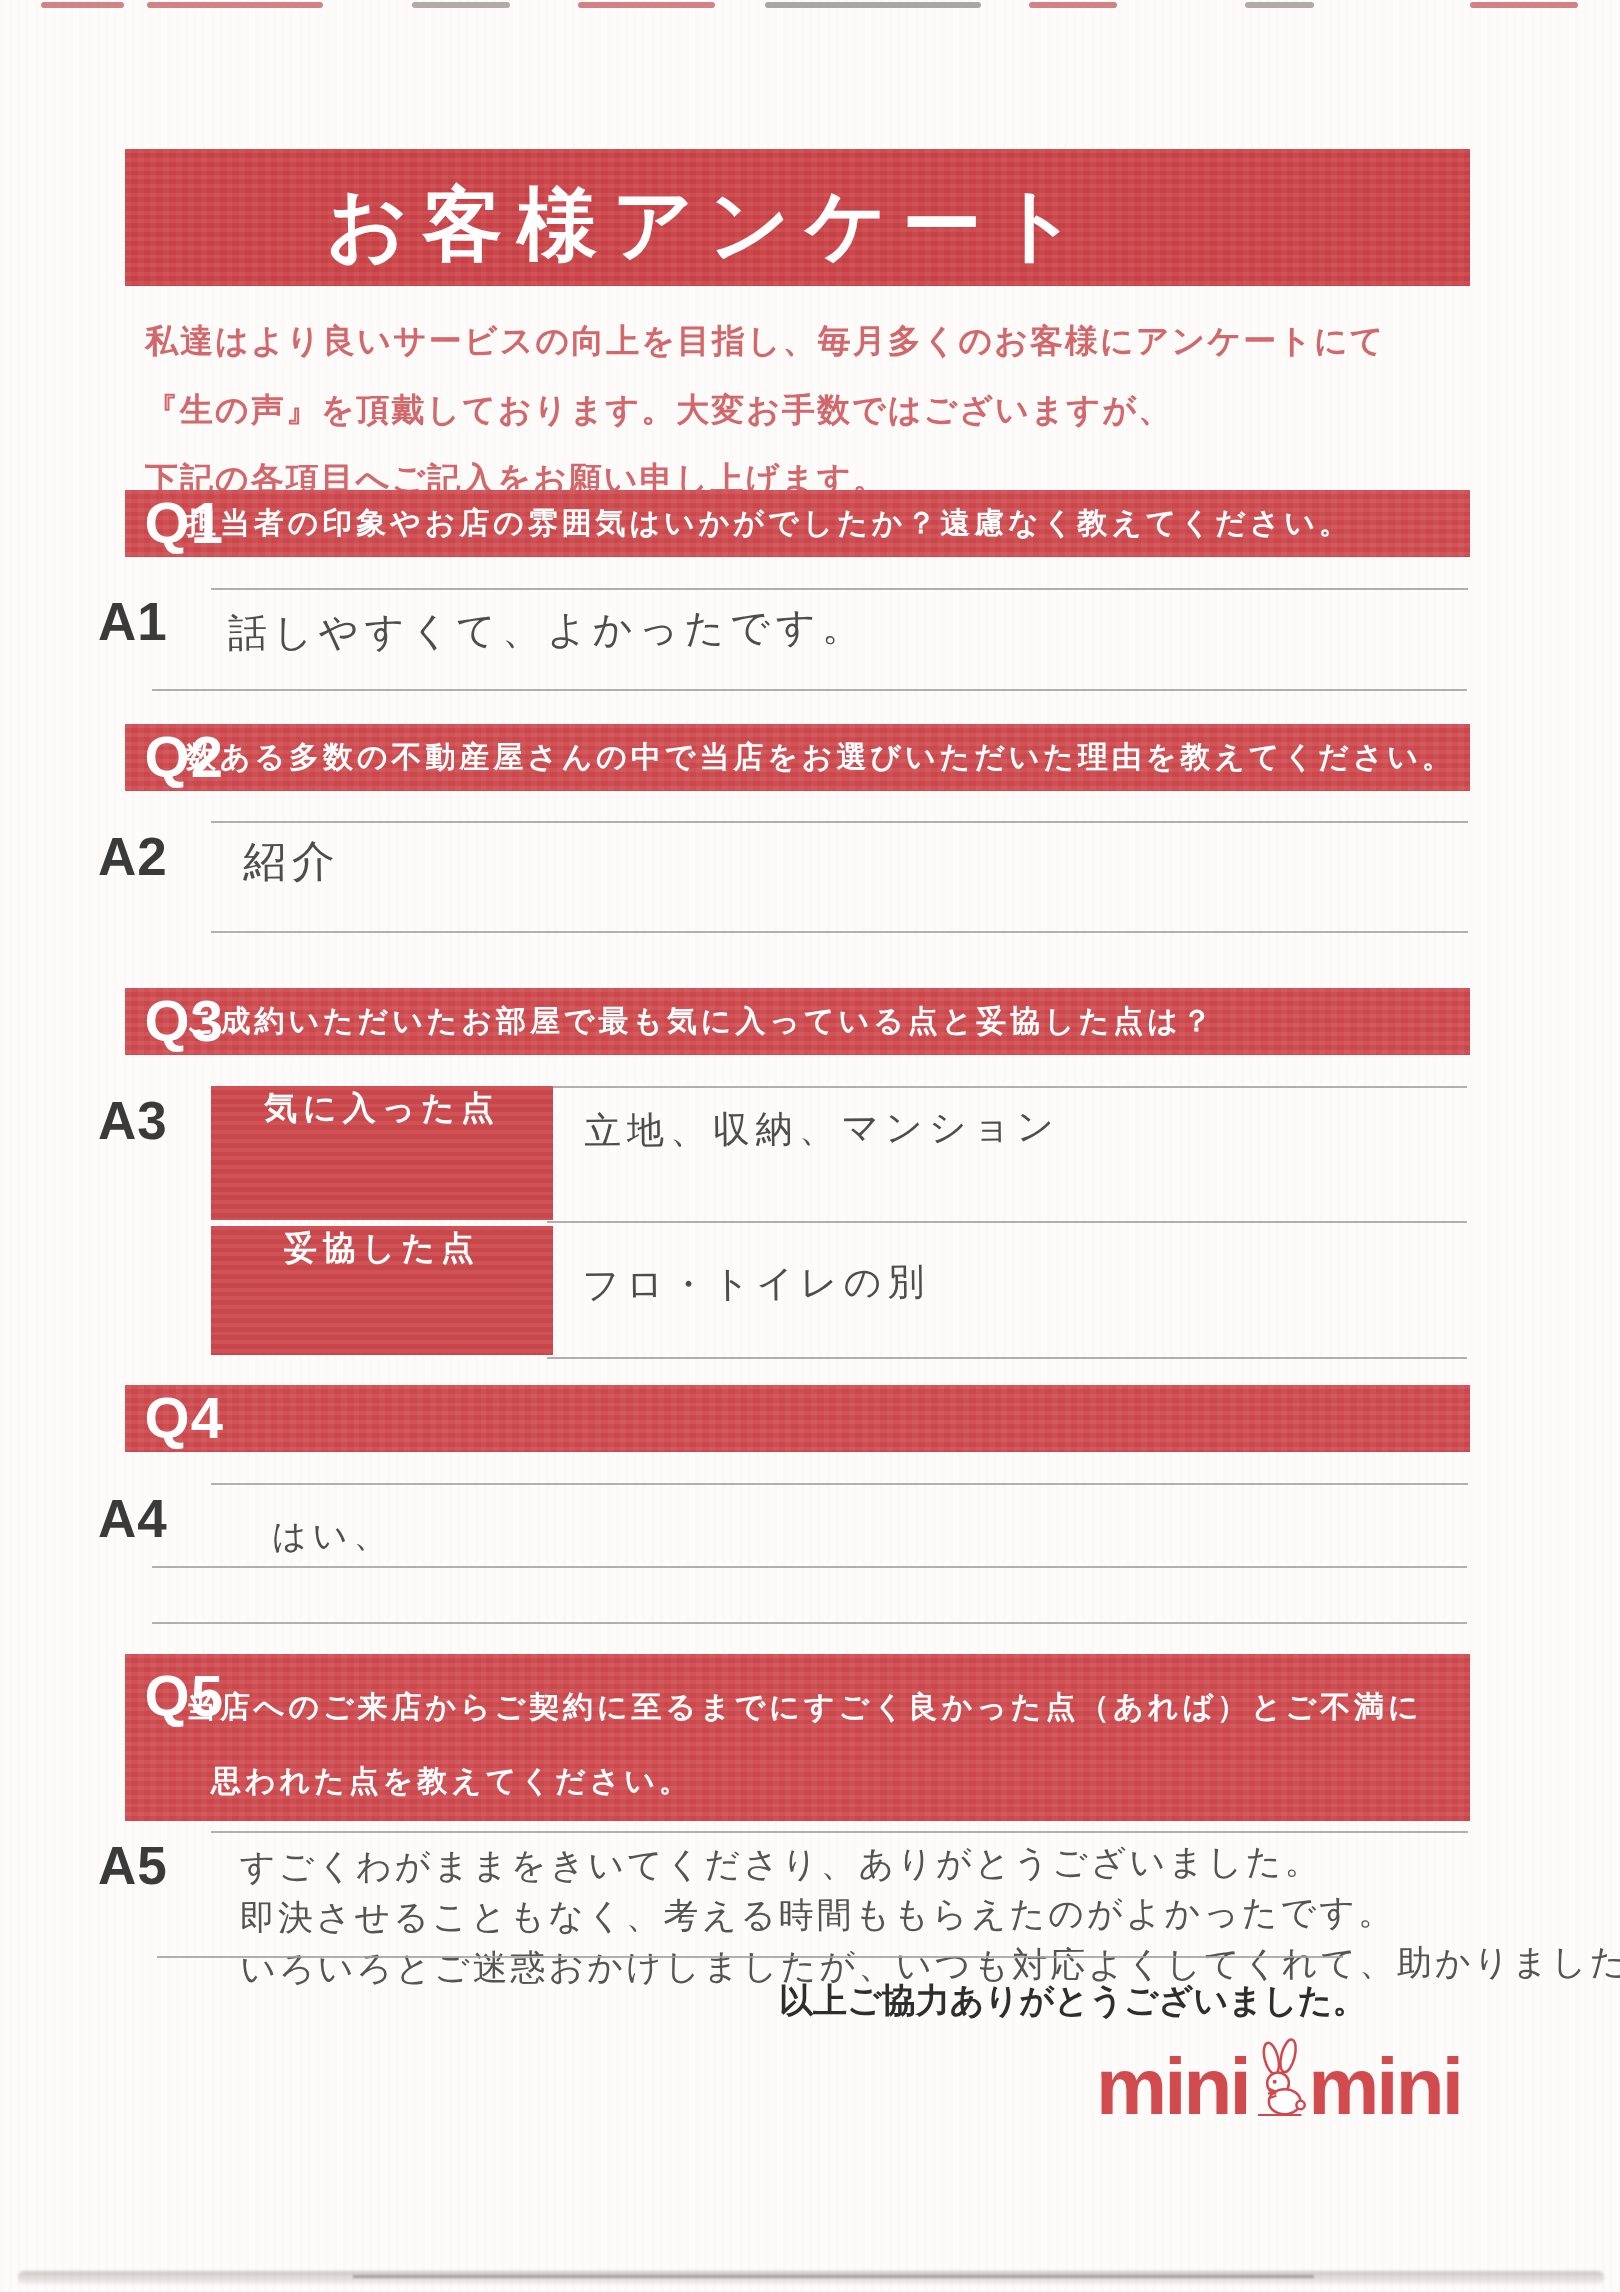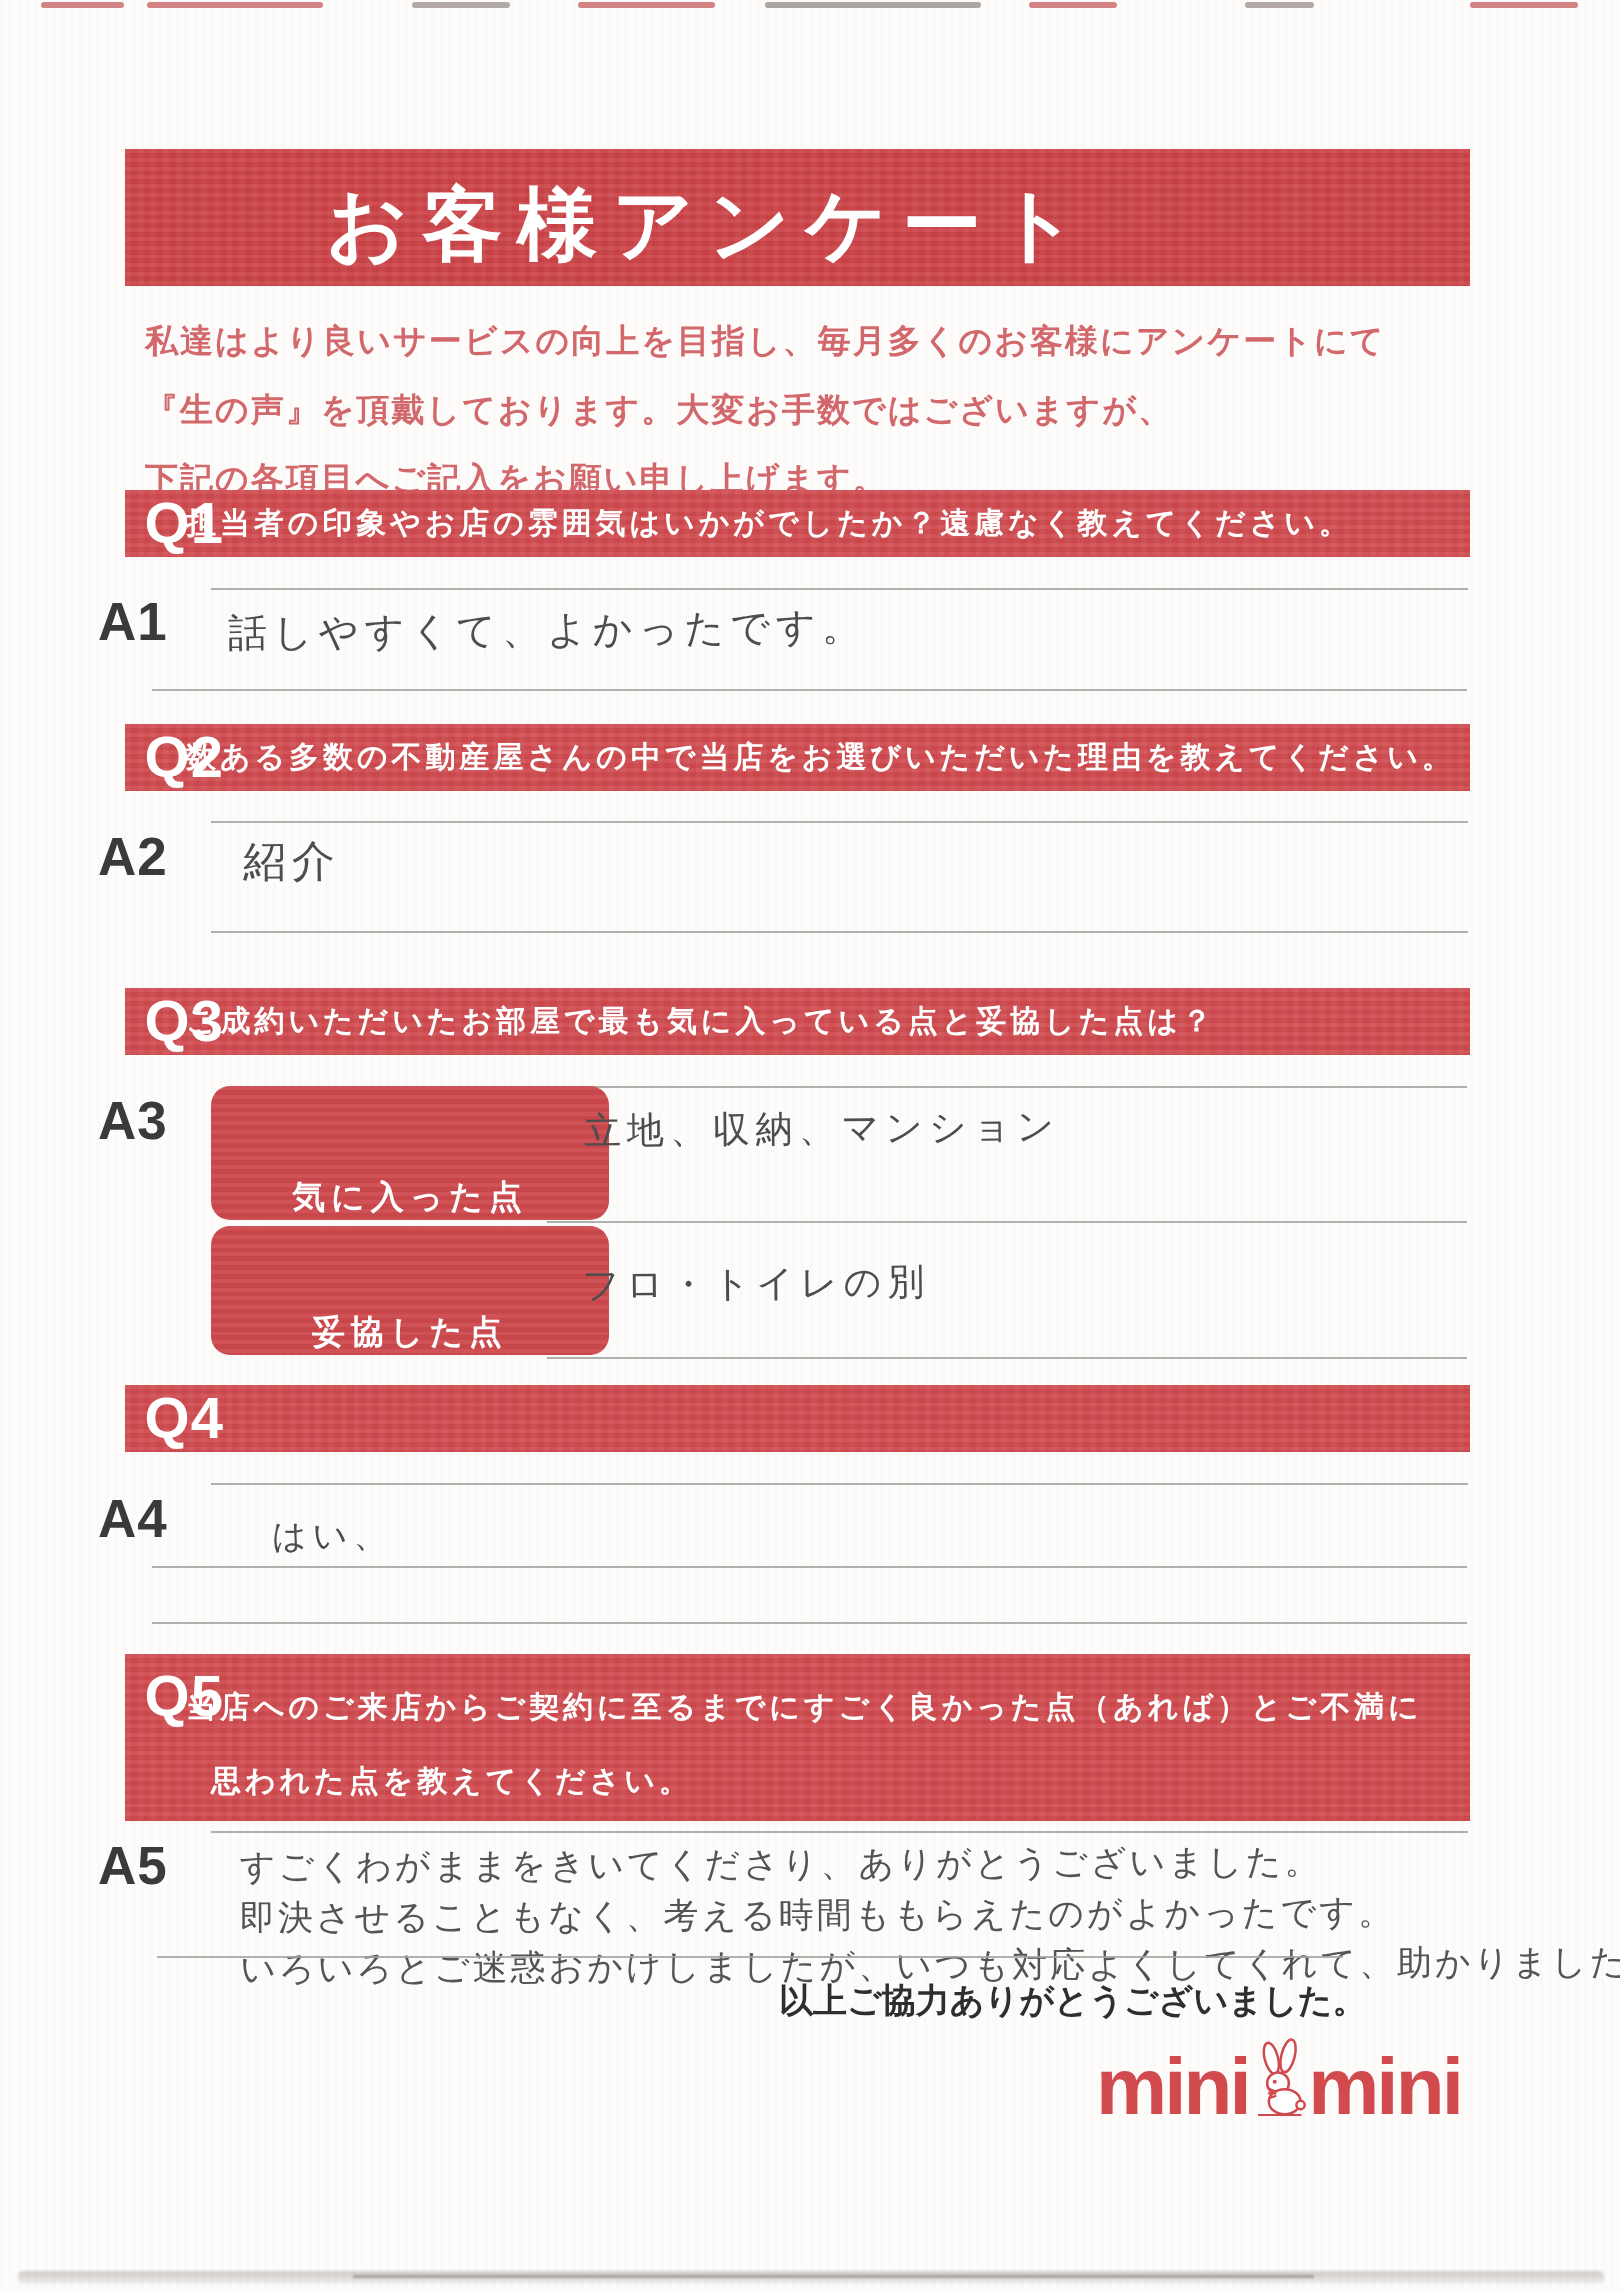--- a/index.html
+++ b/index.html
@@ -51,23 +51,23 @@
     transform:rotate(-0.6deg);white-space:nowrap;}
   .hw-a1{left:228px;top:603px;}
   .hw-a2{left:243px;top:833px;font-size:43px;}
   .hw-a3a{left:584px;top:1104px;font-size:37px;}
   .hw-a3b{left:582px;top:1259px;font-size:37px;}
   .hw-a4{left:272px;top:1513px;font-size:34px;}
   .hw-a5{position:absolute;left:240px;top:1837px;color:#545454;font-size:35px;letter-spacing:2.9px;
     line-height:51px;transform:rotate(-0.3deg);white-space:nowrap;}
 
   
-  .cell{position:absolute;left:211px;width:398px;color:#fff;display:flex;align-items:flex-end;justify-content:center;
+  .cell{position:absolute;left:211px;width:342px;color:#fff;display:flex;align-items:flex-start;justify-content:center;
     background-color:#cd494d;
-    background-image:repeating-linear-gradient(180deg, rgba(255,255,255,0.05) 0 3.9px, rgba(0,0,0,0.03) 3.9px 8.8px);border-radius:19px;}
+    background-image:repeating-linear-gradient(180deg, rgba(255,255,255,0.05) 0 3.9px, rgba(0,0,0,0.03) 3.9px 8.8px);}
   .cell-text{font-size:33px;font-weight:bold;letter-spacing:5.9px;}
   .cell1{top:1086px;height:134px;}
   .cell2{top:1226px;height:129px;}
 
   
   .closing{position:absolute;left:779px;top:1978px;color:#2e2e2e;font-size:34px;font-weight:bold;
     letter-spacing:0px;white-space:nowrap;}
   .logo{position:absolute;left:1096px;top:2033px;width:365px;display:flex;align-items:flex-end;color:#d04a4e;}
   .logo-word{font-size:80px;font-weight:900;letter-spacing:-2.9px;line-height:76px;}
   .logo-rabbit{width:63px;height:94px;margin:0 2px -2px 3.9px;}

